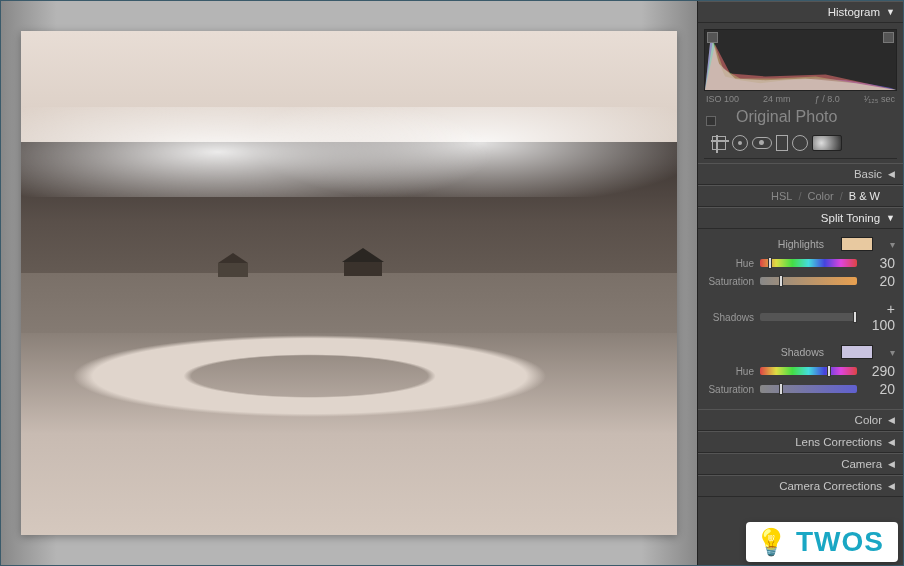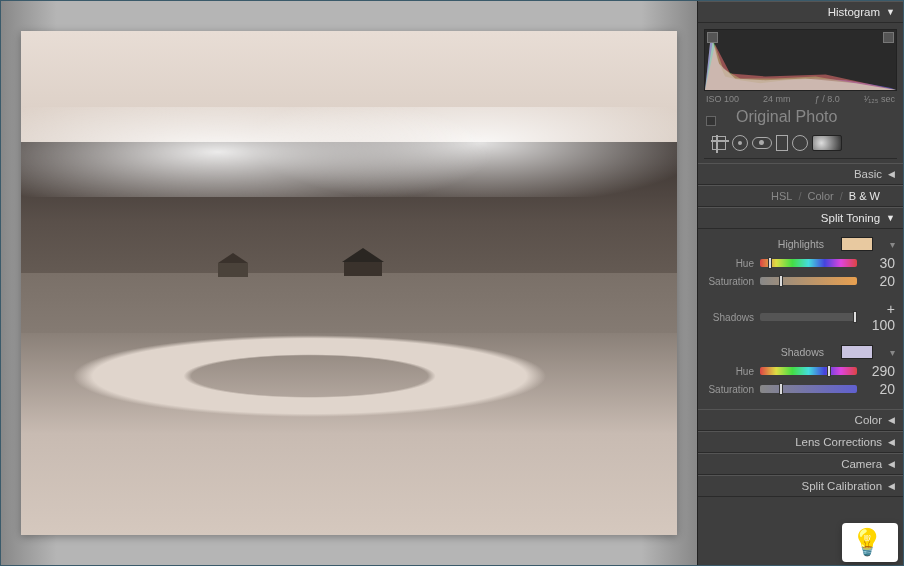--- a/index.html
+++ b/index.html
@@ -209,22 +209,23 @@
     </div>
     <div class="section-header">
       <span>Lens Corrections</span>
       <span class="tri left"></span>
     </div>
     <div class="section-header">
       <span>Camera</span>
       <span class="tri left"></span>
     </div>
     <div class="section-header">
-      <span>Split Calibration</span>
+      <span>Camera Corrections</span>
       <span class="tri left"></span>
     </div>
 
   </div>
 </div>
 
 <div class="watermark">
   <span class="bulb">💡</span>
+  <span class="txt">TWOS</span>
 </div>
 
 </body></html>

